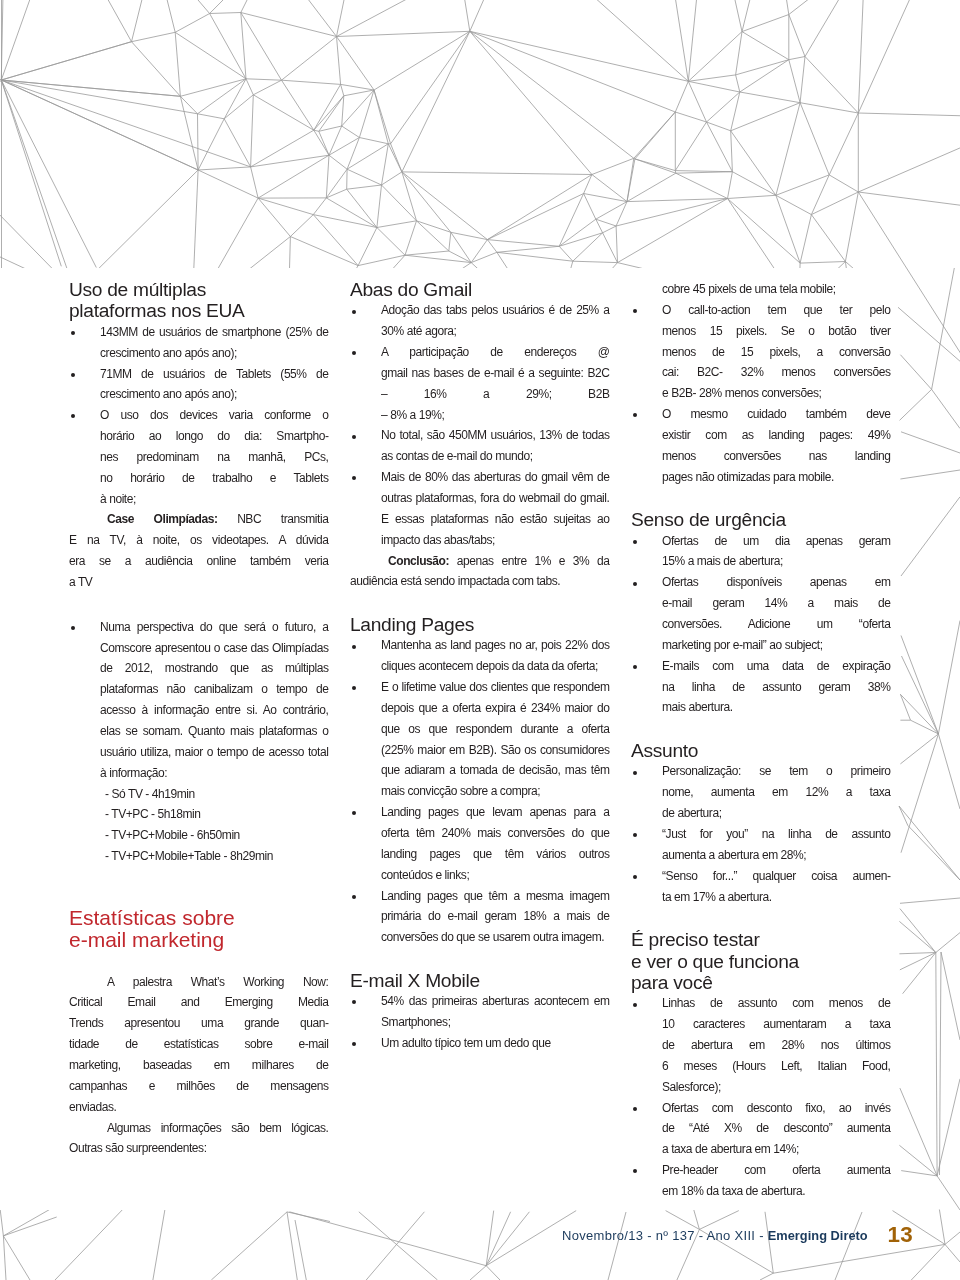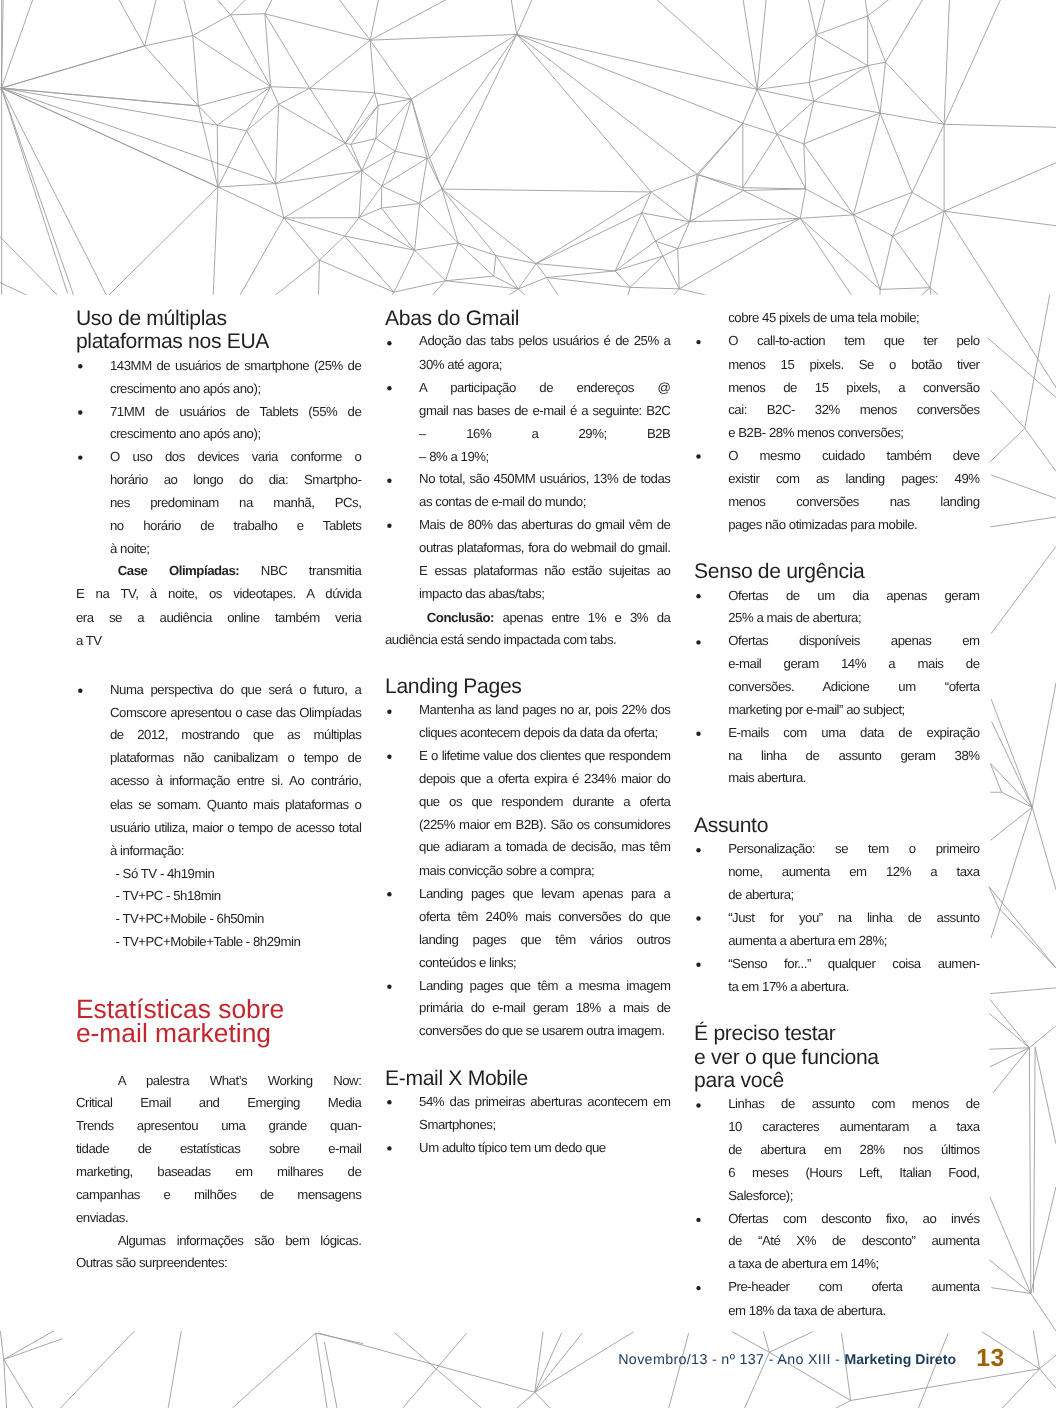--- a/index.html
+++ b/index.html
@@ -14,21 +14,21 @@
   p{margin:0;hyphens:manual;-webkit-hyphens:manual;font-size:12px;line-height:20.85px;color:#231f20;text-align:justify;letter-spacing:-0.43px;}
   .bul{position:relative;padding-left:31px;}
   .bul:before{content:"";position:absolute;left:1.6px;top:9.2px;width:4px;height:4px;border-radius:50%;background:#231f20;}
   .col > h2.sec:not(:first-child){margin-top:21.8px;}
   .col > h2.sec.red{margin-top:40px;}
   .col > h2.sec.red + p{margin-top:21.5px;}
   .col > p.lead + p.bul{margin-top:24px;}
   .seg{display:block;text-align:inherit;text-align-last:justify;text-indent:inherit;}
   .seg:last-child{text-align-last:auto;}
   .seg ~ .seg{text-indent:0;}
-  h2.sec.red{color:#c1272d;font-size:24px;line-height:21.6px;letter-spacing:0;}
+  h2.sec.red{color:#c1272d;font-size:21px;line-height:21.6px;letter-spacing:0;}
   .lst{text-align:left;padding-left:36px;}
   .ind{text-indent:38px;}
   .cnt{padding-left:31px;}
   .lead{text-indent:38px;}
   .lead b{font-weight:700;}
   .footer{position:absolute;left:562px;top:1228px;width:398px;font-size:13px;color:#1b3a5c;letter-spacing:0.3px;white-space:nowrap;}
   .f-brand{font-weight:700;font-size:12.8px;letter-spacing:0.03px;}
   .f-page{color:#a16207;font-size:22.4px;font-weight:700;letter-spacing:0.4px;position:absolute;left:325.5px;top:-6px;}
 </style>
 </head>
@@ -446,21 +446,21 @@
         </p>
         <p class="bul">
           <span class="seg">O mesmo cuidado também deve</span>
           <span class="seg">existir com as landing pages: 49%</span>
           <span class="seg">menos conversões nas landing</span>
           <span class="seg">pages não otimizadas para mobile.</span>
         </p>
         <h2 class="sec">Senso de urgência</h2>
         <p class="bul">
           <span class="seg">Ofertas de um dia apenas geram</span>
-          <span class="seg">25% a mais de abertura;</span>
+          <span class="seg">15% a mais de abertura;</span>
         </p>
         <p class="bul">
           <span class="seg">Ofertas disponíveis apenas em</span>
           <span class="seg">e-mail geram 14% a mais de</span>
           <span class="seg">conversões. Adicione um “oferta</span>
           <span class="seg">marketing por e-mail” ao subject;</span>
         </p>
         <p class="bul">
           <span class="seg">E-mails com uma data de expiração</span>
           <span class="seg">na linha de assunto geram 38%</span>
@@ -496,17 +496,17 @@
           <span class="seg">a taxa de abertura em 14%;</span>
         </p>
         <p class="bul">
           <span class="seg">Pre-header com oferta aumenta</span>
           <span class="seg">em 18% da taxa de abertura.</span>
         </p>
       </div>
   </div>
 
   <div class="footer">
-    <span class="f-issue">Novembro/13 - nº 137 - Ano XIII - </span><span class="f-brand">Marketing Direto</span>
+    <span class="f-issue">Novembro/13 - nº 137 - Ano XIII - </span><span class="f-brand">Emerging Direto</span>
     <span class="f-page">13</span>
   </div>
 
 </div>
 
 </body></html>

